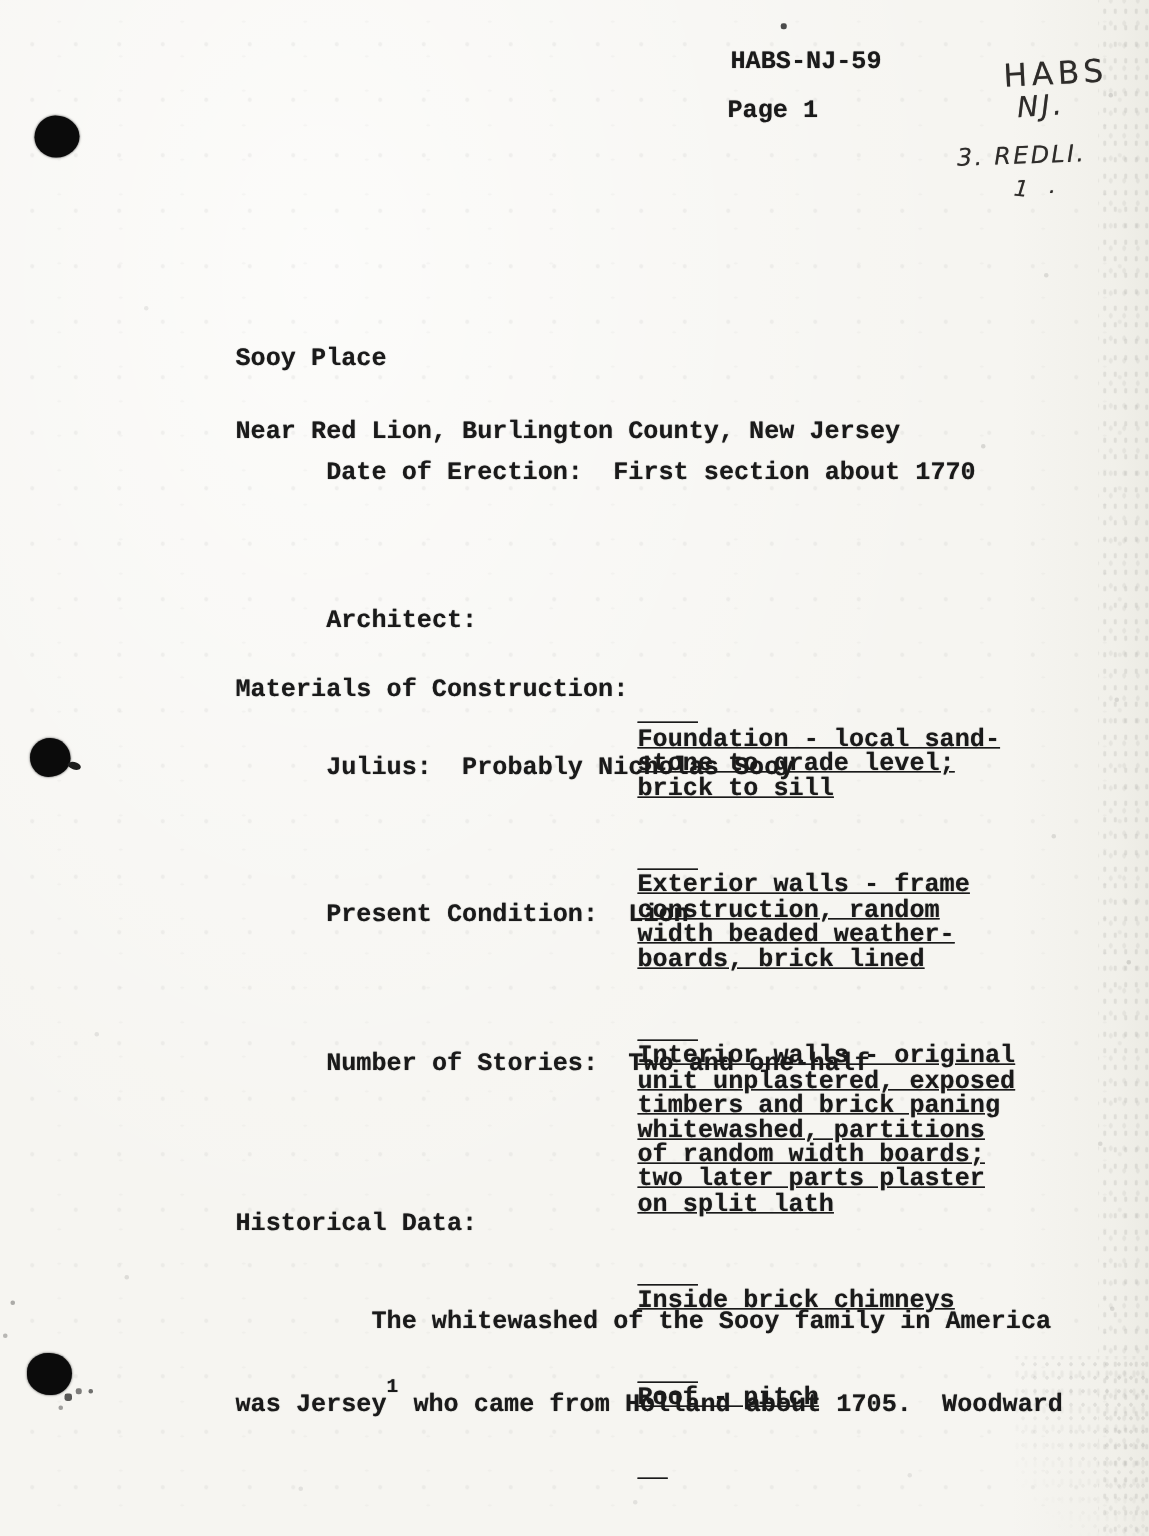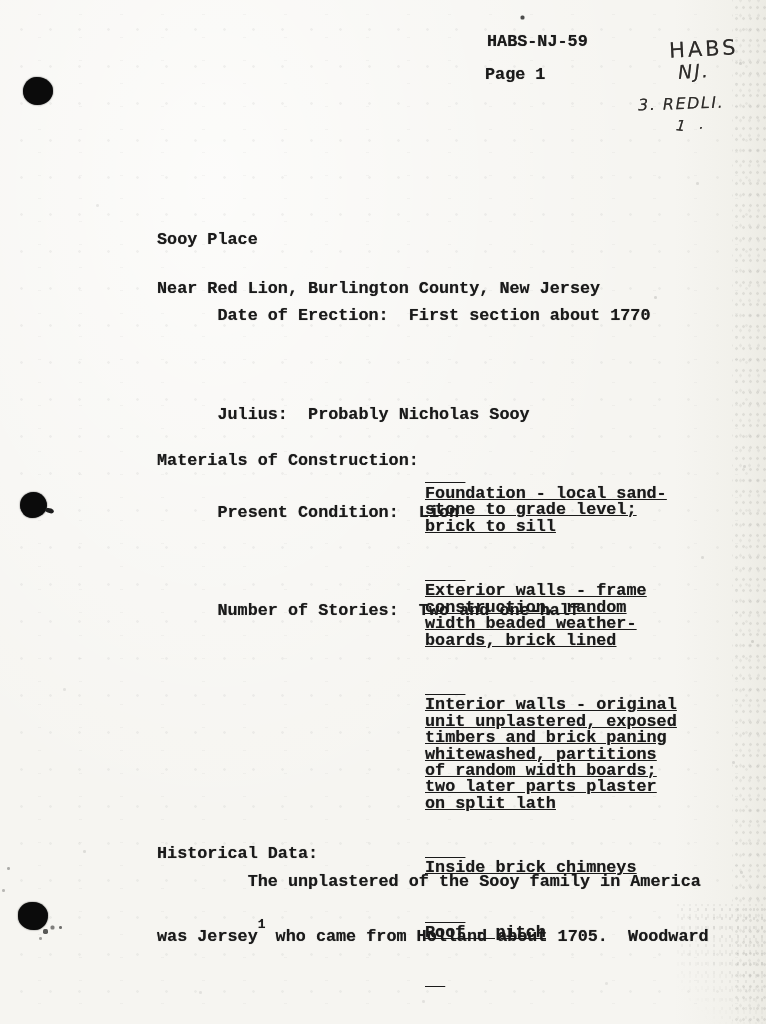--- a/index.html
+++ b/index.html
@@ -101,21 +101,21 @@
       606px 983px 0 1px rgba(0,0,0,.07),
       97px 205px 0 1px rgba(0,0,0,.07);
   }
   
   .t-ref{left:487px;top:34px;font-family:Liberation Mono, monospace;}
   .t-page{left:485px;top:67px;}
   .addr{left:157px;top:199px;}
   .fields{left:157px;top:259px;}
   .materials-label{left:157px;top:453px;}
   .materials-values{left:425px;top:453px;text-decoration:underline;}
-  .hist-heading{left:157px;top:846px;text-align:right;}
+  .hist-heading{left:157px;top:809px;text-align:right;}
   .hist-par{left:157px;top:841px;}
 </style>
 </head>
 <body>
 
 <div class="page">
 
   <div class="noise-page"></div>
   <div class="noise-right"></div>
   <div class="noise-corner"></div>
@@ -137,20 +137,23 @@
   <div class="typed addr">
     <div>Sooy Place</div>
     <div>Near Red Lion, Burlington County, New Jersey</div>
   </div>
 
   <div class="typed fields">
     <div class="field">
       <span class="label">Date of Erection:</span><span class="value">First section about 1770</span>
     </div>
     <div class="field">
+      <span class="label">Architect:</span><span class="value"></span>
+    </div>
+    <div class="field">
       <span class="label">Julius:</span><span class="value">Probably Nicholas Sooy</span>
     </div>
     <div class="field">
       <span class="label">Present Condition:</span><span class="value">Lion</span>
     </div>
     <div class="field">
       <span class="label">Number of Stories:</span><span class="value">Two and one-half</span>
     </div>
   </div>
 
@@ -169,17 +172,17 @@
 whitewashed, partitions
 of random width boards;
 two later parts plaster
 on split lath</div>
     <div class="para pre-line">Inside brick chimneys</div>
     <div class="para pre-line">Roof - pitch</div>
   </div>
 
   <div class="typed hist-heading">Historical Data:</div>
   <div class="typed hist-par">
-    <div class="indent">The unplastered of the Sooy family in America</div>
+    <div class="indent">The whitewashed of the Sooy family in America</div>
     <div><span>was Jersey</span><sup class="fn">1</sup><span> who came from Holland about 1705.  Woodward</span></div>
   </div>
 
 </div>
 
 </body></html>

